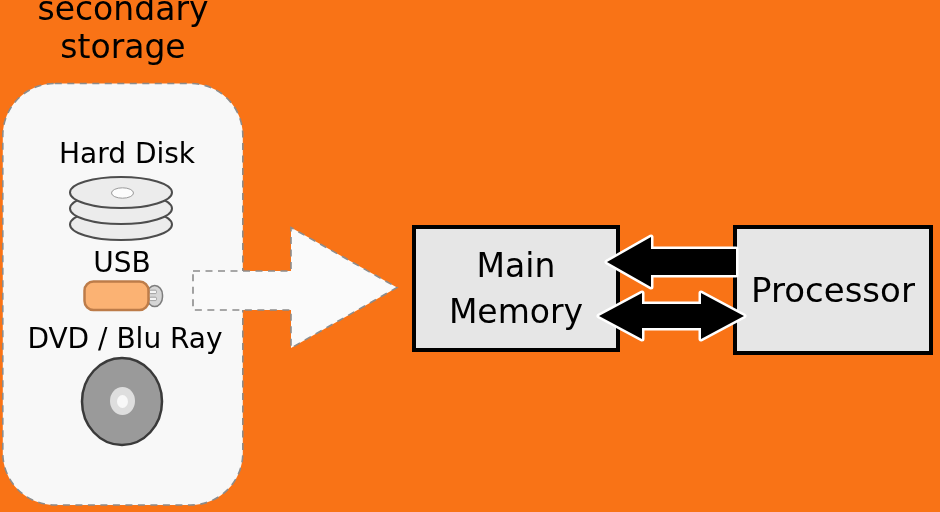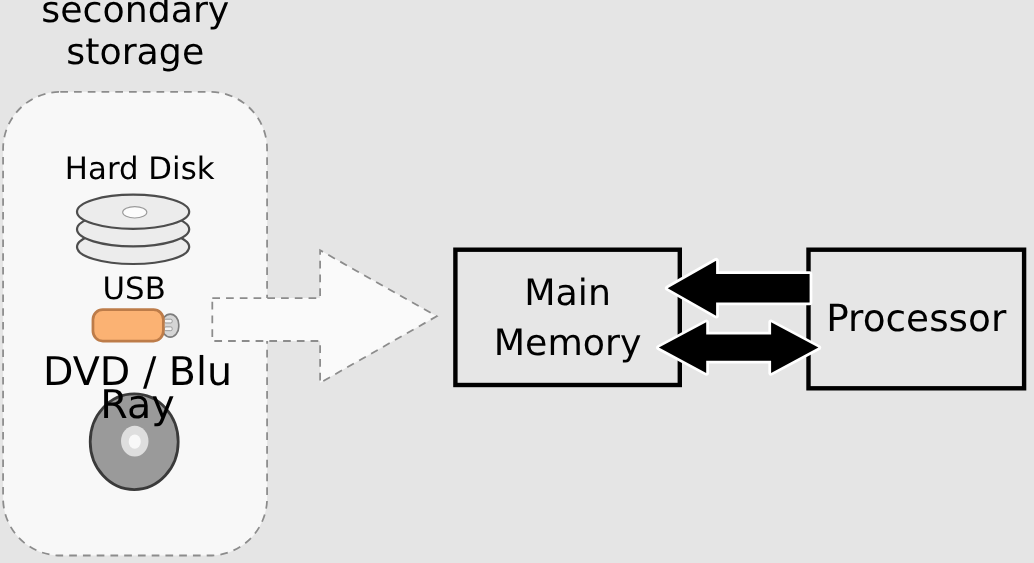--- a/index.html
+++ b/index.html
@@ -6,21 +6,21 @@
     margin: 0;
     padding: 0;
     background: #ffffff;
     font-family: "DejaVu Sans", "Liberation Sans", sans-serif;
   }
   .stage {
     position: relative;
     width: 940px;
     height: 512px;
     overflow: hidden;
-    background: #e5e5e5;
+    background: #f97316;
   }
   .stage svg.layer {
     position: absolute;
     left: 0;
     top: 0;
   }
   .label {
     position: absolute;
     color: #000000;
     text-align: center;
@@ -44,21 +44,21 @@
     left: 2px;
     top: 248px;
     width: 240px;
     font-size: 28px;
     line-height: 30px;
   }
   .lbl-dvd {
     left: 5px;
     top: 324px;
     width: 240px;
-    font-size: 36px;
+    font-size: 28px;
     line-height: 30px;
   }
   .node-label {
     position: absolute;
     display: flex;
     align-items: center;
     justify-content: center;
     color: #000000;
     text-align: center;
     white-space: pre-line;

